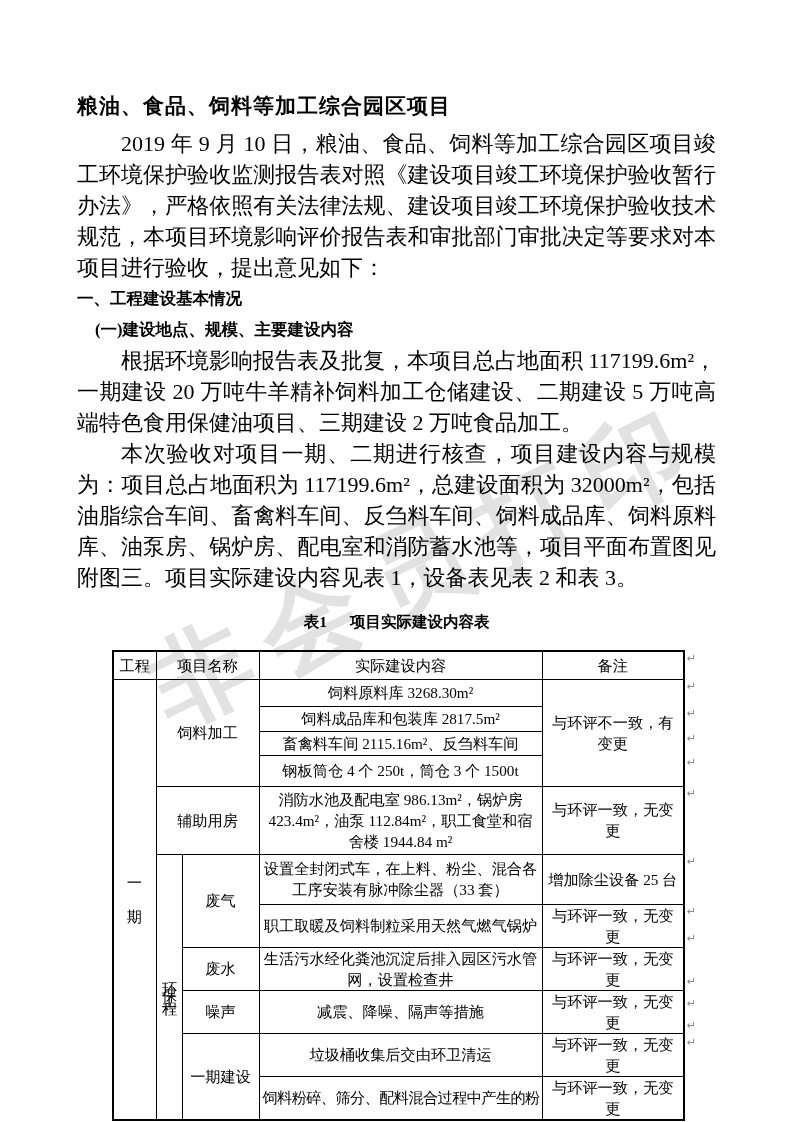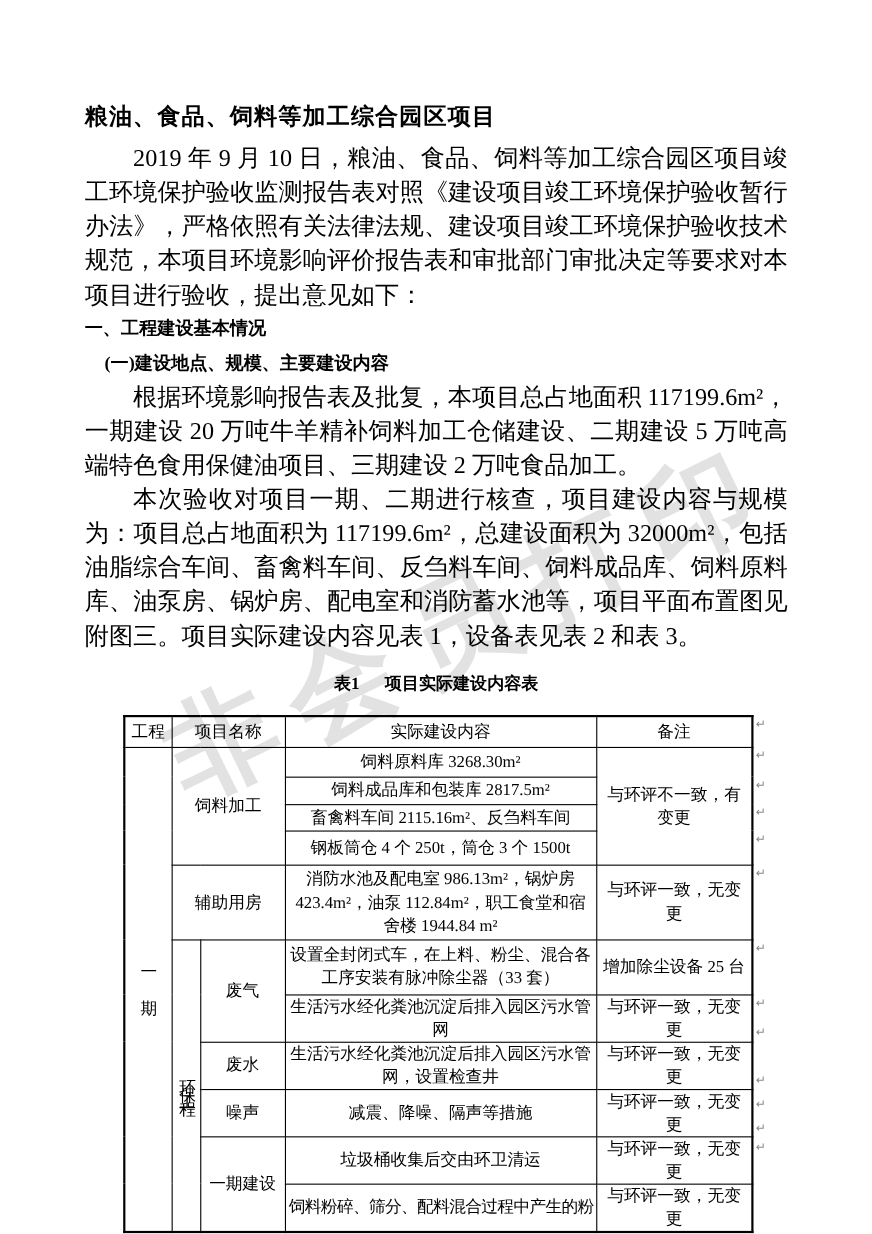--- a/index.html
+++ b/index.html
@@ -171,21 +171,21 @@
           <td>消防水池及配电室 986.13m²，锅炉房 423.4m²，油泵 112.84m²，职工食堂和宿舍楼 1944.84 m²</td>
           <td>与环评一致，无变更</td>
         </tr>
         <tr class="h-r6">
           <td rowspan="6"><span class="vtext vtext-env">环保工程</span></td>
           <td rowspan="2">废气</td>
           <td>设置全封闭式车，在上料、粉尘、混合各工序安装有脉冲除尘器（33 套）</td>
           <td>增加除尘设备 25 台</td>
         </tr>
         <tr class="h-r7">
-          <td>生活污水经化粪池沉淀后排入园区污水管网</td>
+          <td>职工取暖及饲料制粒采用天然气燃气锅炉</td>
           <td>与环评一致，无变更</td>
         </tr>
         <tr class="h-r8">
           <td>废水</td>
           <td>生活污水经化粪池沉淀后排入园区污水管网，设置检查井</td>
           <td>与环评一致，无变更</td>
         </tr>
         <tr class="h-r9">
           <td>噪声</td>
           <td>减震、降噪、隔声等措施</td>

